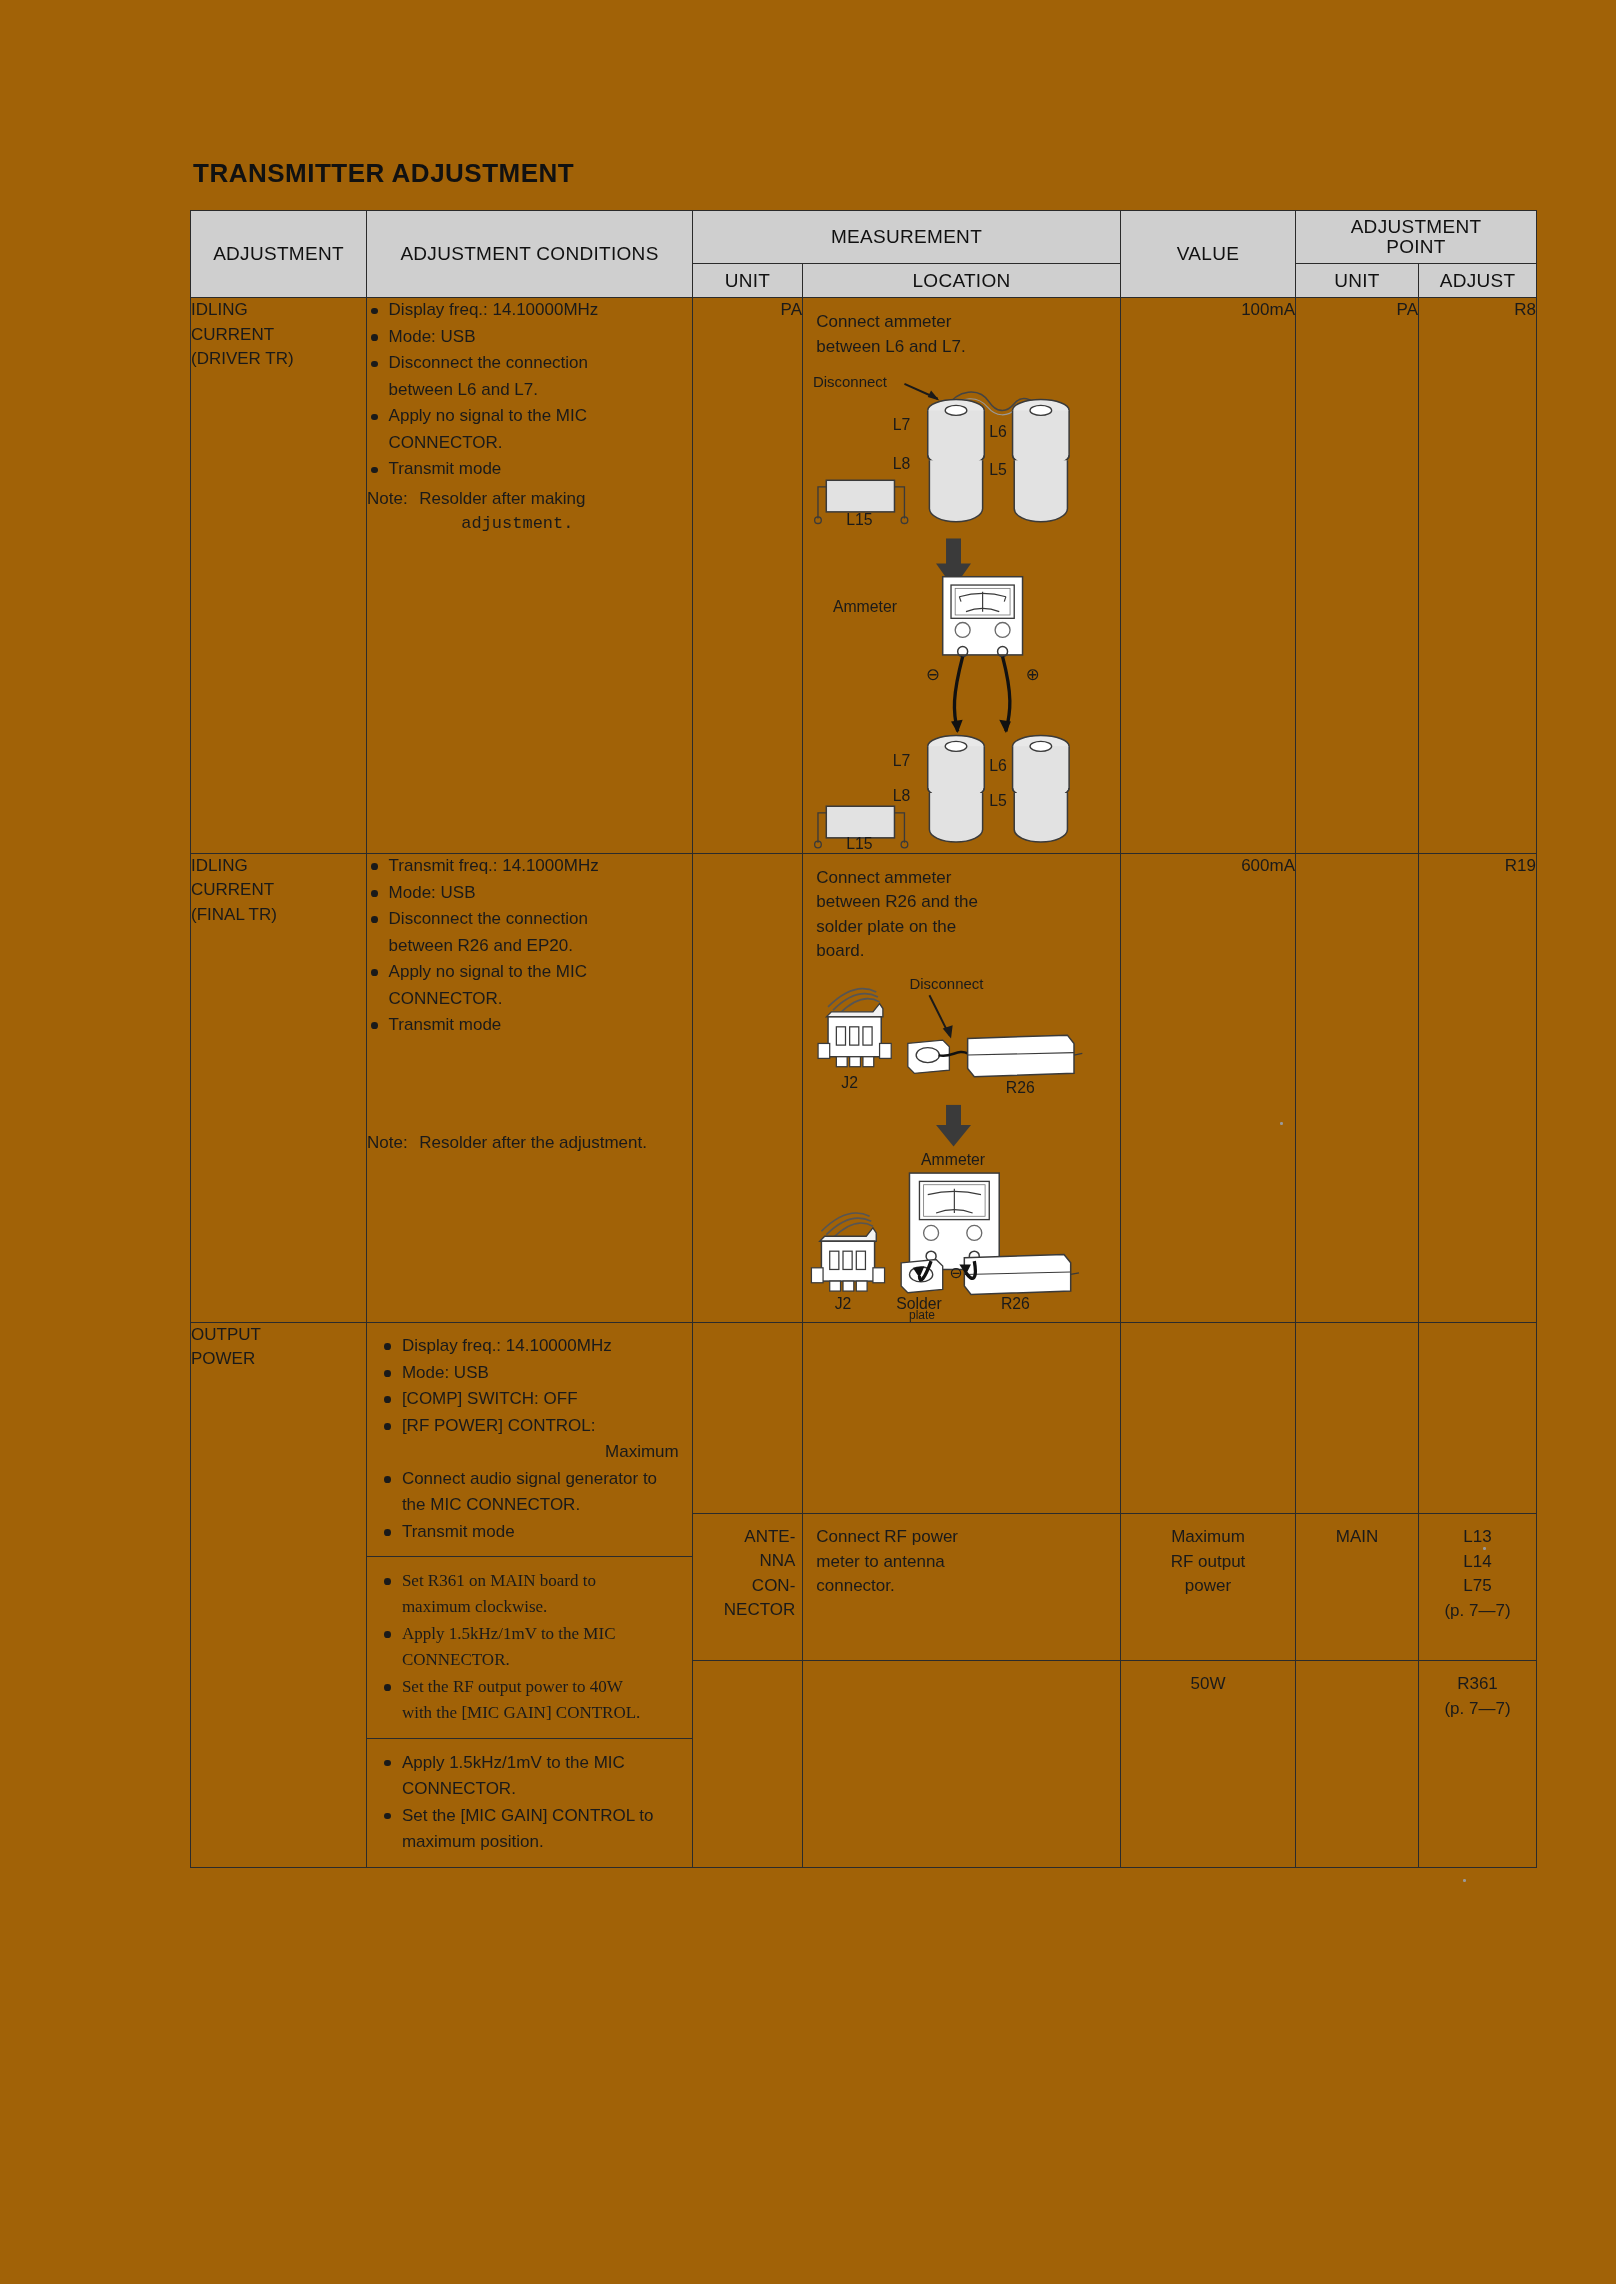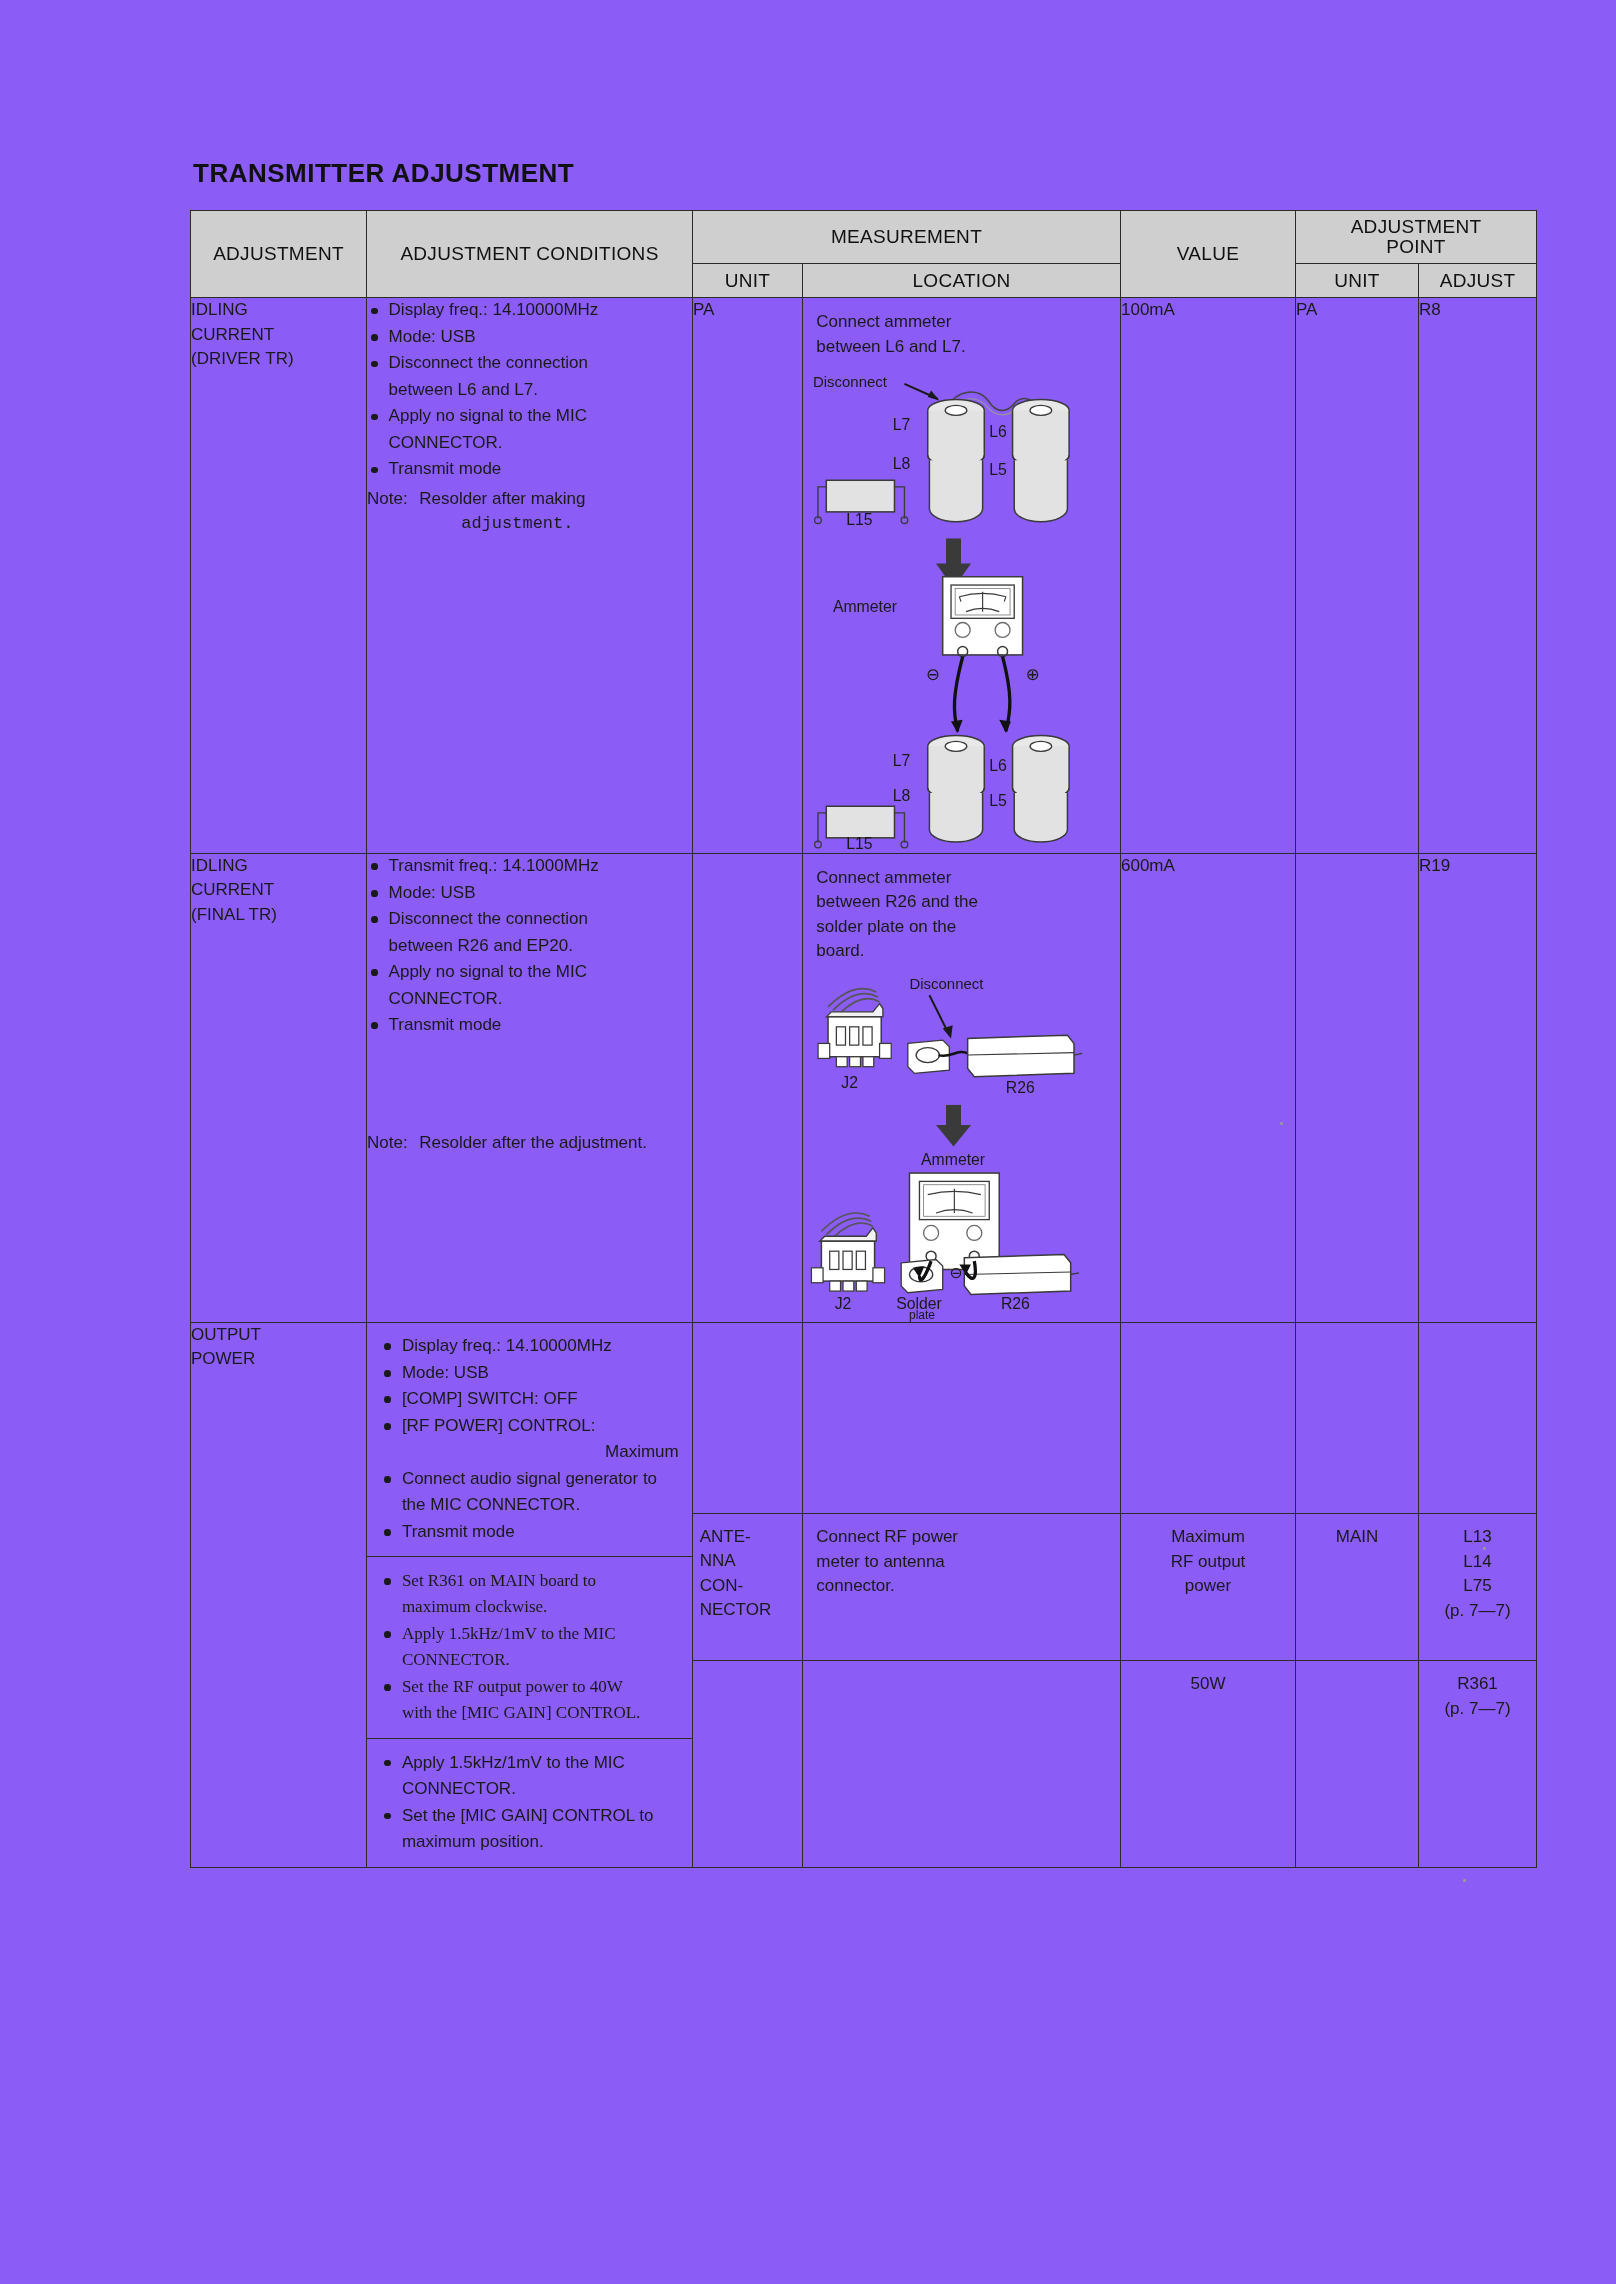--- a/index.html
+++ b/index.html
@@ -2,21 +2,21 @@
 <html style="font-size:13.3px"><head>
 <meta charset="utf-8">
 <style>
   html,body{margin:0;padding:0;background:#fefefe;}
   body{
     width:1616px;height:2284px;
     font-family:"Liberation Sans","DejaVu Sans",sans-serif;
     color:#1a1a1a;
     -webkit-font-smoothing:antialiased;
   }
-  .page{position:relative;width:1616px;height:2284px;background:#8b5cf6;}
+  .page{position:relative;width:1616px;height:2284px;background:#a16207;}
 
   
   .page-title{
     position:absolute;left:193px;top:158px;
     font-size:26px;font-weight:bold;letter-spacing:0.5px;
     color:#111;
   }
 
   
   .tbl{
@@ -48,21 +48,21 @@
   .c-adj{width:176px;}
   .c-cond{width:326px;}
   .c-munit{width:110px;}
   .c-mloc{width:318px;}
   .c-val{width:175px;}
   .c-aunit{width:123px;}
   .c-aadj{width:118px;}
 
   
   .cell{padding:11.6px 10px 10px 13.3px;line-height:1.42;}
-  .cell-c{padding:11.6px 6.7px 10px 6.7px;text-align:left;line-height:1.42;}
+  .cell-c{padding:11.6px 6.7px 10px 6.7px;text-align:right;line-height:1.42;}
   .cell-nopad{padding:0;}
 
   .name-lines div{white-space:nowrap;}
 
   ul.conds{margin:0;padding:0;list-style:none;}
   ul.conds li{
     position:relative;
     padding-left:21.6px;
     margin:0 0 1.7px 0;
     line-height:1.46;

